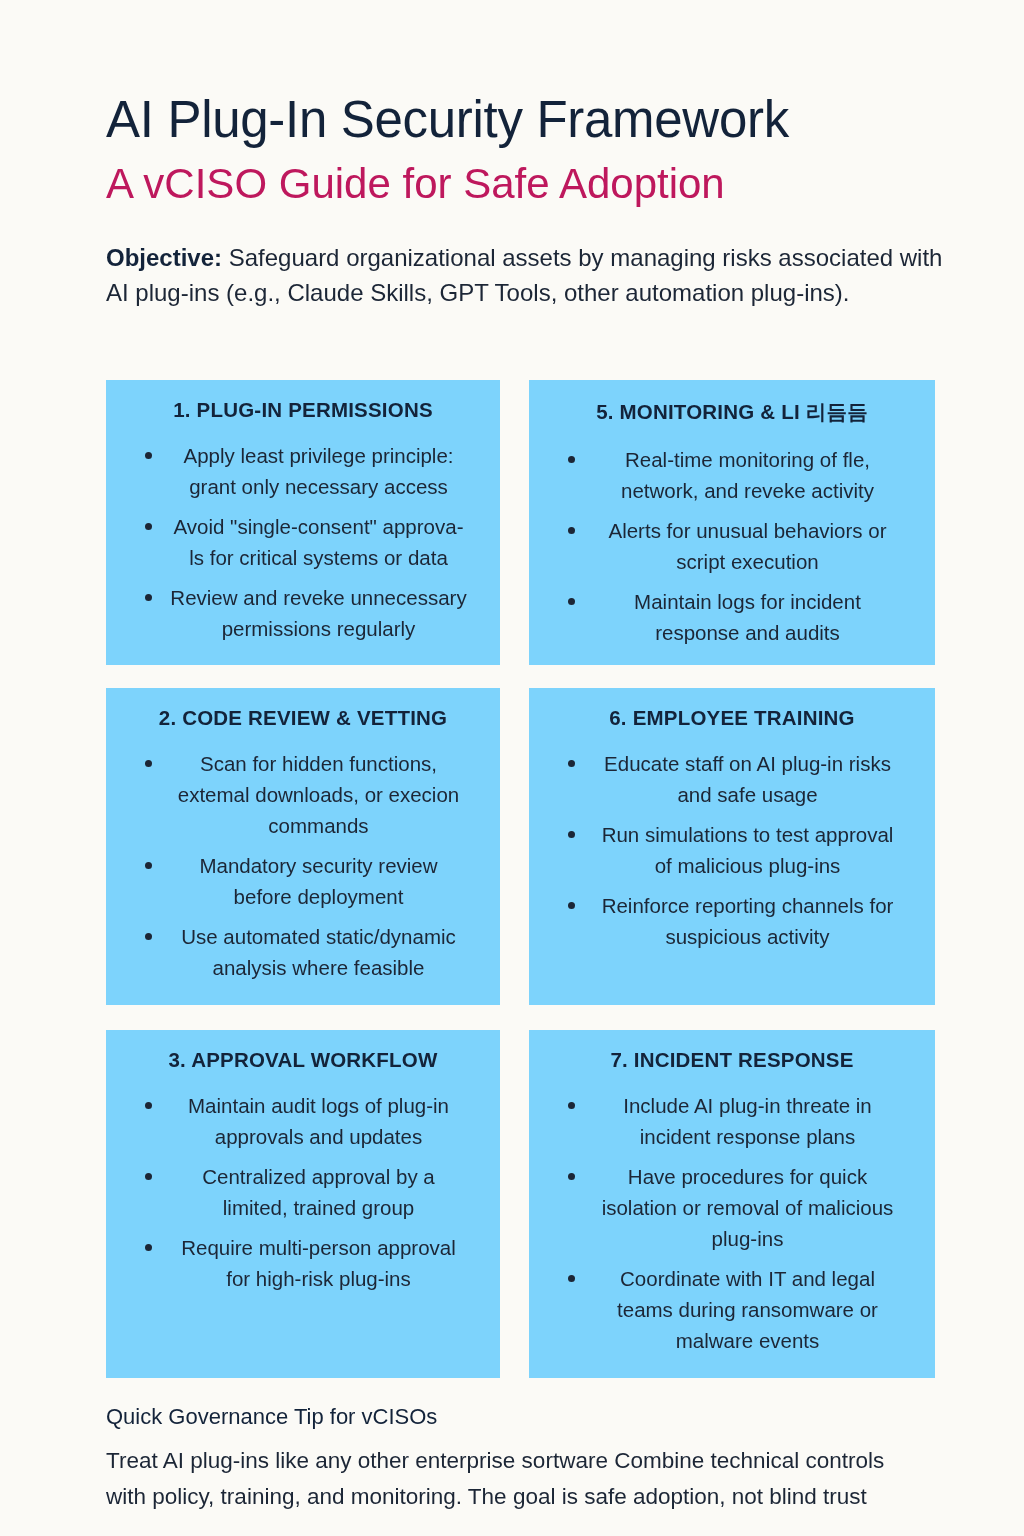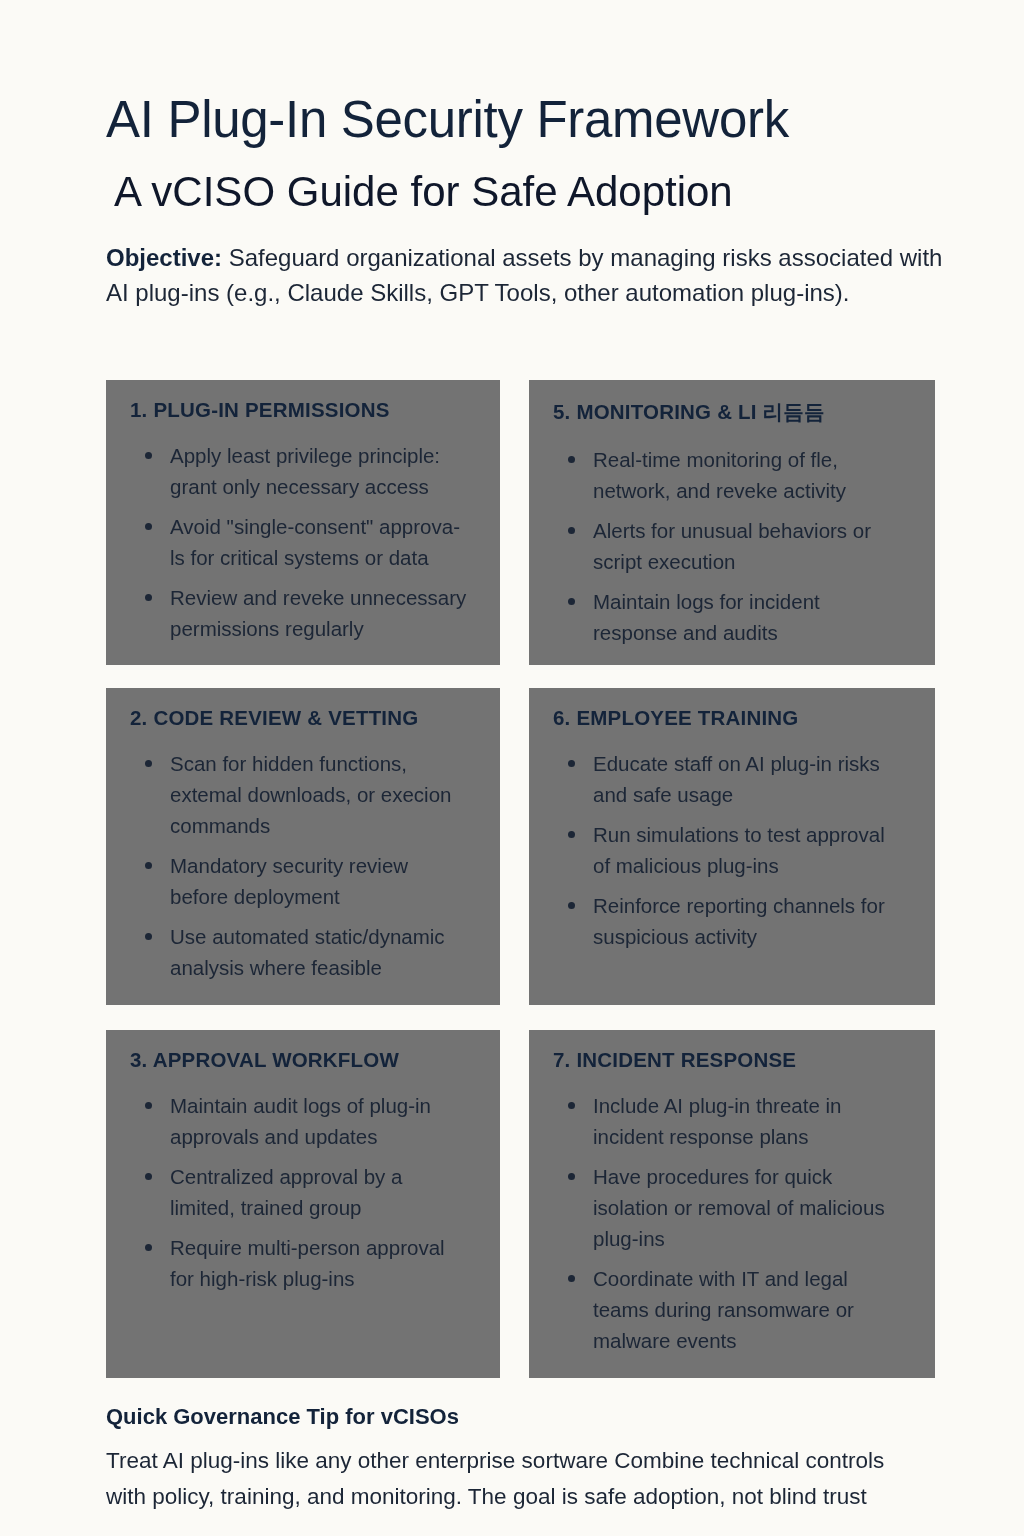--- a/index.html
+++ b/index.html
@@ -23,46 +23,47 @@
       font-size: 51px;
       font-weight: 400;
       color: #13233a;
       letter-spacing: -0.3px;
       white-space: nowrap;
     }
     .subtitle {
       position: absolute;
       left: 0;
       top: 160px;
-      margin: 8px;
+      margin: 0;
       font-size: 42px;
       font-weight: 400;
-      color: #0f172a;
+      color: #be185d;
       white-space: nowrap;
       text-align: right;
     }
     .objective {
       position: absolute;
       left: 0;
       top: 240px;
       width: 840px;
       margin: 0;
       font-size: 24px;
       line-height: 35px;
       color: #1c2636;
     }
     .objective .label {
       font-weight: 700;
       color: #13233a;
     }
     .card {
       position: absolute;
-      background: #737373;
+      background: #7dd3fc;
       box-sizing: border-box;
       padding: 18px 24px 0 24px;
+      text-align: center;
     }
     .card h2 {
       margin: 0 0 18px 0;
       font-size: 20.5px;
       font-weight: 700;
       color: #13233a;
       letter-spacing: 0.2px;
       white-space: nowrap;
     }
     .card ul {
@@ -92,21 +93,21 @@
     .r1 { top: 380px; height: 285px; }
     .r2 { top: 688px; height: 317px; }
     .r3 { top: 1030px; height: 348px; }
 
     .tip-title {
       position: absolute;
       left: 106px;
       top: 1404px;
       margin: 0;
       font-size: 22px;
-      font-weight: 700;
+      font-weight: 400;
       color: #13233a;
       white-space: nowrap;
     }
     .tip-body {
       position: absolute;
       left: 106px;
       top: 1443px;
       width: 800px;
       margin: 0;
       font-size: 22.5px;

